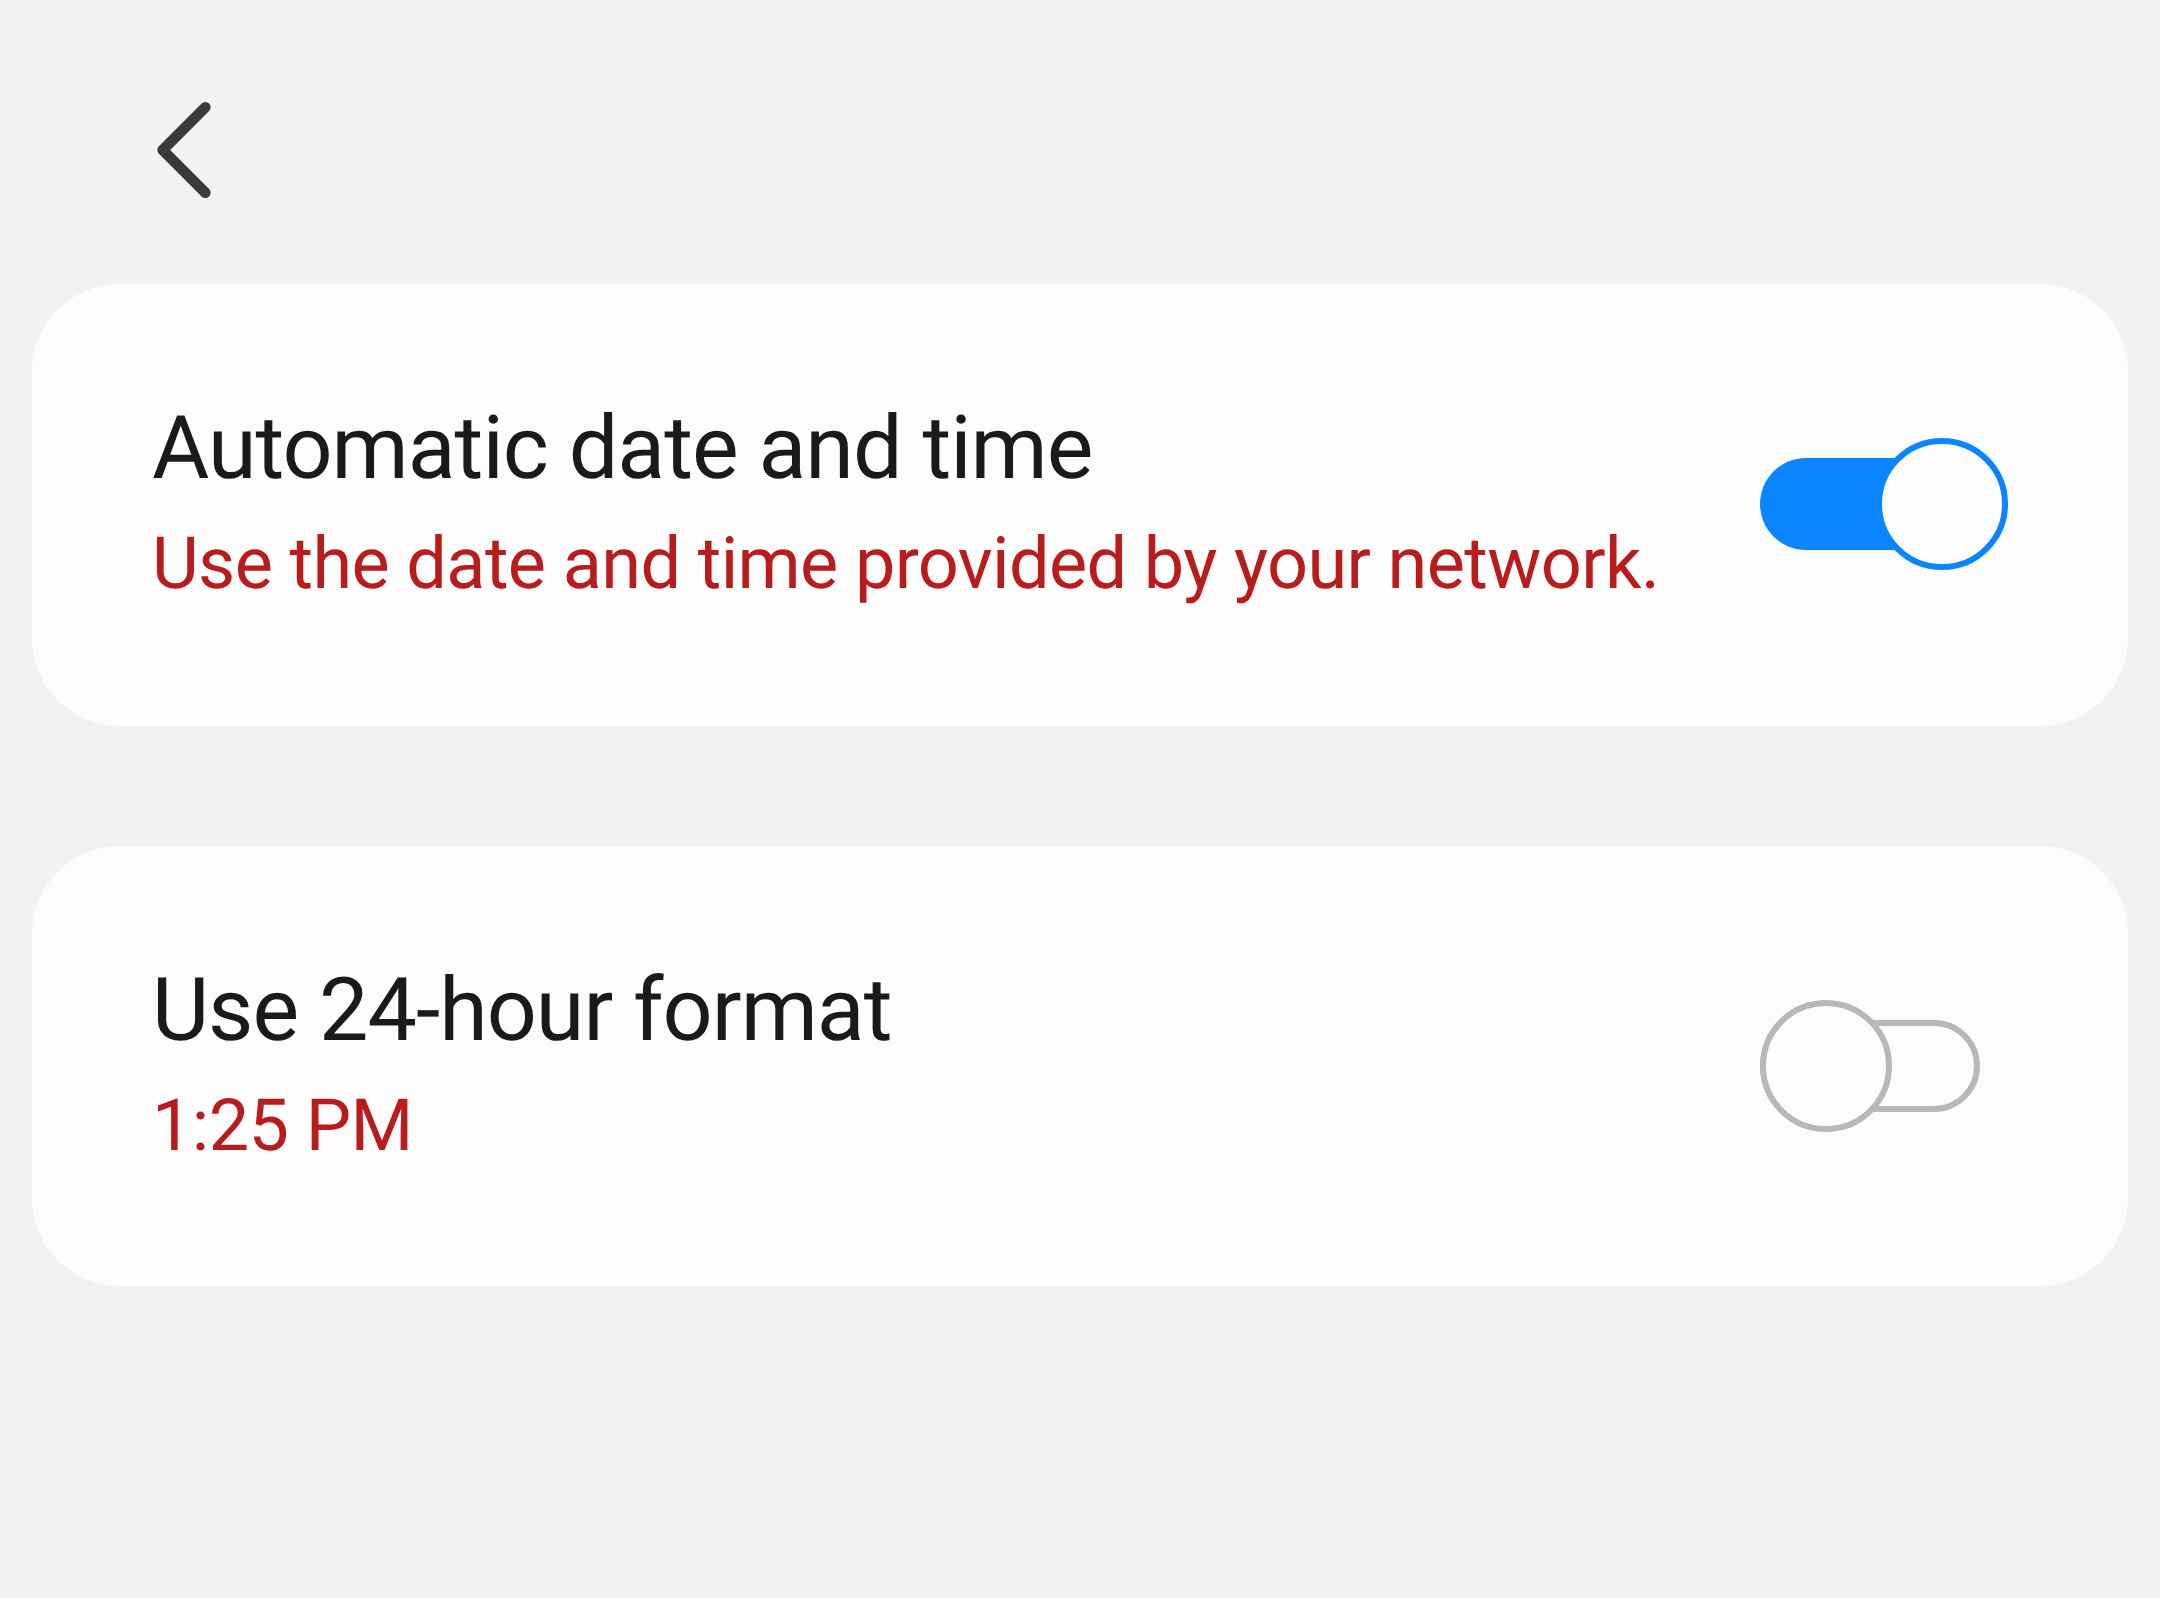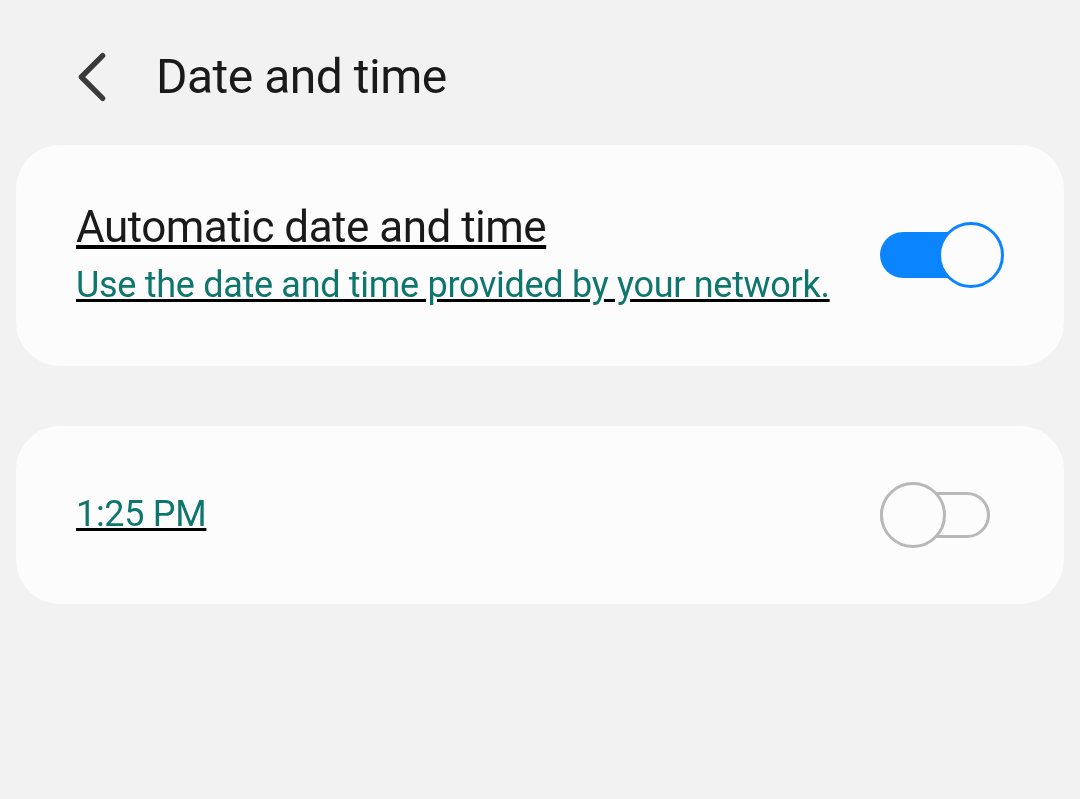--- a/index.html
+++ b/index.html
@@ -37,21 +37,20 @@
       letter-spacing: -0.5px;
     }
     .card {
       background-color: #fcfcfc;
       border-radius: 44px;
       margin: 0 16px;
       padding: 56px 60px;
       display: flex;
       align-items: center;
       justify-content: space-between;
-      text-decoration: underline;
     }
     .card:first-of-type {
       margin-top: 48px;
     }
     .card + .card {
       margin-top: 60px;
     }
     .card-content {
       flex: 1;
       padding-right: 40px;
@@ -59,21 +58,21 @@
     .card-title {
       font-size: 44px;
       font-weight: 400;
       color: #1a1a1a;
       letter-spacing: -0.5px;
       margin-bottom: 8px;
     }
     .card-subtitle {
       font-size: 36px;
       font-weight: 400;
-      color: #0f766e;
+      color: #b91c1c;
       line-height: 1.35;
       letter-spacing: -0.3px;
     }
     .toggle {
       position: relative;
       width: 124px;
       height: 66px;
       cursor: pointer;
       flex-shrink: 0;
     }
@@ -114,35 +113,35 @@
   </style>
 </head>
 <body>
 
 <div class="header">
   <div class="back-icon">
     <svg viewBox="0 0 24 40">
       <path d="M 20 4 L 4 20 L 20 36" stroke="#3a3a3a" stroke-width="4" fill="none" stroke-linecap="round" stroke-linejoin="round"></path>
     </svg>
   </div>
-  <h1 class="page-title">Date and time</h1>
 </div>
 
 <div class="card">
   <div class="card-content">
     <div class="card-title">Automatic date and time</div>
     <div class="card-subtitle">Use the date and time provided by your network.</div>
   </div>
   <div class="toggle toggle-on">
     <div class="toggle-track"></div>
     <div class="toggle-thumb"></div>
   </div>
 </div>
 
 <div class="card">
   <div class="card-content">
+    <div class="card-title">Use 24-hour format</div>
     <div class="card-subtitle">1:25 PM</div>
   </div>
   <div class="toggle toggle-off">
     <div class="toggle-track"></div>
     <div class="toggle-thumb"></div>
   </div>
 </div>
 
 </body></html>

